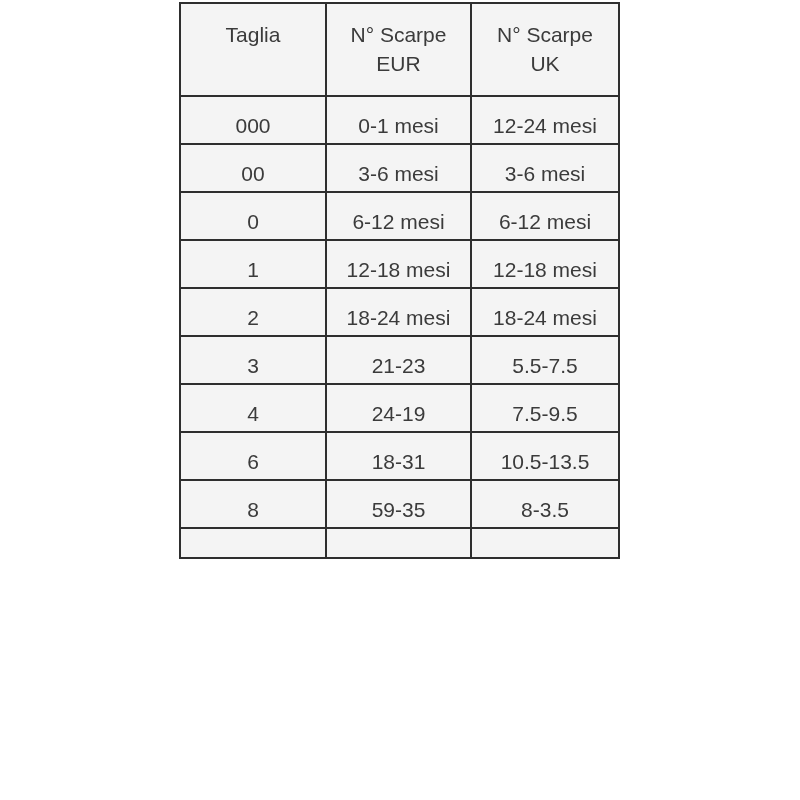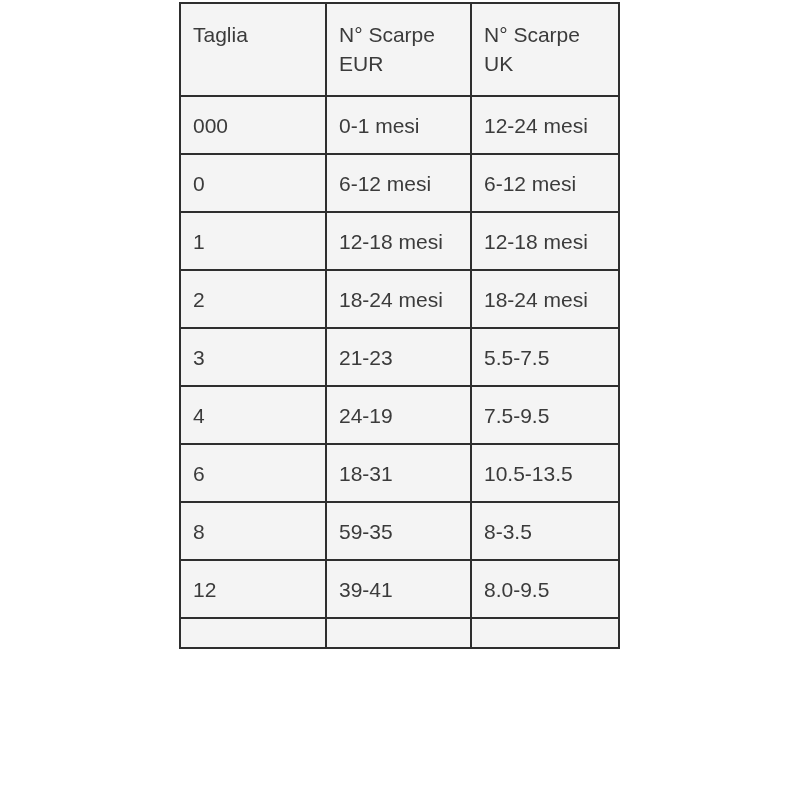--- a/index.html
+++ b/index.html
@@ -28,28 +28,28 @@
     table-layout: fixed;
   }
   .size-chart th, .size-chart td {
     box-sizing: border-box;
     border: 2px solid var(--border);
     background: var(--cell-bg);
     color: var(--text);
     font-size: 21px;
     font-weight: 400;
     line-height: 29px;
-    text-align: left;
+    text-align: center;
     vertical-align: top;
     white-space: pre-line;
     padding: 0 12px 0 12px;
     overflow: hidden;
   }
   .size-chart th { height: 93px; padding-top: 16px; }
-  .size-chart td { height: 58px; padding-top: 14px; }
+  .size-chart td { height: 48px; padding-top: 14px; }
   .size-chart tr.partial-row td { height: 30px; }
 </style>
 </head>
 <body>
 
 <div class="page">
   <table class="size-chart">
     <colgroup>
       <col style="width:146px">
       <col style="width:145px">
@@ -62,20 +62,25 @@
 EUR</th>
         <th>N° Scarpe
 UK</th>
       </tr>
     </thead>
     <tbody>
       <tr>
         <td>000</td>
         <td>0-1 mesi</td>
         <td>12-24 mesi</td>
+      </tr>
+      <tr>
+        <td>00</td>
+        <td>3-6 mesi</td>
+        <td>3-6 mesi</td>
       </tr>
       <tr>
         <td>0</td>
         <td>6-12 mesi</td>
         <td>6-12 mesi</td>
       </tr>
       <tr>
         <td>1</td>
         <td>12-18 mesi</td>
         <td>12-18 mesi</td>
@@ -98,25 +103,20 @@
       <tr>
         <td>6</td>
         <td>18-31</td>
         <td>10.5-13.5</td>
       </tr>
       <tr>
         <td>8</td>
         <td>59-35</td>
         <td>8-3.5</td>
       </tr>
-      <tr>
-        <td>12</td>
-        <td>39-41</td>
-        <td>8.0-9.5</td>
-      </tr>
       <tr class="partial-row">
         <td></td>
         <td></td>
         <td></td>
       </tr>
     </tbody>
   </table>
 </div>
 
 </body></html>

